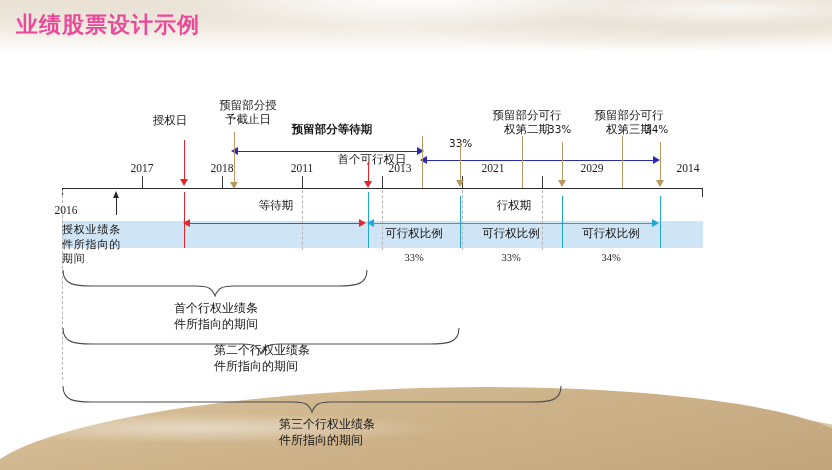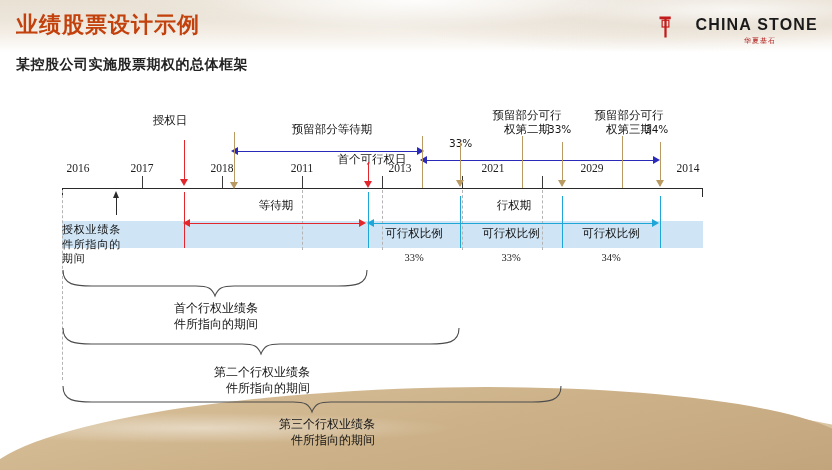--- a/index.html
+++ b/index.html
@@ -39,21 +39,21 @@
   }
   .bg-dune-hl{
     position:absolute;left:-10px;bottom:22px;width:700px;height:40px;
     background:radial-gradient(ellipse 360px 22px at 30% 50%, rgba(255,255,255,.45), rgba(255,255,255,0) 70%);
   }
 
   
   .title{
     position:absolute;left:16px;top:10px;
     font-family:"DejaVu Sans","Liberation Sans",sans-serif;
-    font-size:22px;font-weight:bold;color:#c2410c;letter-spacing:1px;
+    font-size:22px;font-weight:bold;color:#ec4899;letter-spacing:1px;
   }
   .subtitle{
     position:absolute;left:16px;top:56px;
     font-size:14px;font-weight:bold;color:#222;letter-spacing:.5px;
   }
   .logo{position:absolute;right:14px;top:14px;width:160px;height:36px;}
   .logo-text{
     position:absolute;right:0;top:2px;
     font-size:16px;font-weight:bold;color:#1a1a1a;letter-spacing:1.2px;
     font-family:"Liberation Sans",sans-serif;
@@ -124,51 +124,44 @@
   .period-lbl{
     position:absolute;font-size:11.5px;color:#111;transform:translateX(-50%);
     white-space:nowrap;
   }
   .leftnote{
     position:absolute;left:62px;top:143px;width:76px;font-size:11px;line-height:14.5px;
     color:#111;white-space:pre-line;letter-spacing:.8px;
   }
   .brace-lbl{
     position:absolute;font-size:12px;line-height:16px;color:#151515;
-    transform:translateX(-50%);text-align:right;white-space:pre-line;
+    transform:translateX(-50%);text-align:left;white-space:pre-line;
   }
   svg{position:absolute;left:0;top:0;overflow:visible;}
 </style>
 </head>
 <body>
 
 <div class="slide">
 
   <div class="bg-top"></div>
   <div class="bg-top-sheen"></div>
   <div class="bg-dune2"></div>
   <div class="bg-dune"></div>
   <div class="bg-dune-hl"></div>
 
   <div class="title">业绩股票设计示例</div>
-  <div class="subtitle">某控股公司实施股票期权的总体框架</div>
-
-  <div class="logo">
-    <div class="logo-text">CHINA STONE</div>
-    <svg class="logo-mark" width="20" height="34" viewBox="0 0 20 34">
-      <path d="M2 3 L17 3 L17 6.5 L11.5 6.5 L11.5 31 L8.5 31 L8.5 6.5 L2 6.5 Z" fill="#c21b1b"></path>
-      <rect x="5.5" y="8" width="9" height="9" fill="none" stroke="#c21b1b" stroke-width="1.6"></rect>
-    </svg>
-    <div class="logo-cn">华夏基石</div>
-  </div>
+
 
   <div class="chart">
 
     <div class="lbl c" style="left:170px;top:33px;">授权日</div>
-    <div class="lbl c" style="left:332px;top:42px;">预留部分等待期</div>
+    <div class="lbl c" style="left:248px;top:18px;">预留部分授
+予截止日</div>
+    <div class="lbl c" style="left:332px;top:42px;font-weight:bold;">预留部分等待期</div>
     <div class="lbl sm" style="left:449px;top:56px;">33%</div>
     <div class="lbl c" style="left:527px;top:28px;">预留部分可行
 权第二期</div>
     <div class="lbl sm" style="left:548px;top:42px;">33%</div>
     <div class="lbl c" style="left:629px;top:28px;">预留部分可行
 权第三期</div>
     <div class="lbl sm" style="left:645px;top:42px;">34%</div>
     <div class="lbl c" style="left:372px;top:72px;">首个可行权日</div>
 
     <div class="harrow blue" style="left:238px;top:71px;width:180px;"></div>
@@ -184,21 +177,21 @@
     <div class="axis-cap" style="left:702px;"></div>
 
     <div class="tick" style="left:142px;"></div>
     <div class="tick" style="left:222px;"></div>
     <div class="tick" style="left:302px;"></div>
     <div class="tick" style="left:382px;"></div>
     <div class="tick" style="left:462px;"></div>
     <div class="tick" style="left:542px;"></div>
     <div class="tick" style="left:622px;"></div>
 
-    <div class="yearlbl" style="left:78px;">2016</div>
+    <div class="yearlbl" style="left:66px;margin-top:42px;">2016</div>
     <div class="yearlbl" style="left:142px;">2017</div>
     <div class="yearlbl" style="left:222px;">2018</div>
     <div class="yearlbl" style="left:302px;">2011</div>
     <div class="yearlbl" style="left:400px;">2013</div>
     <div class="yearlbl" style="left:493px;">2021</div>
     <div class="yearlbl" style="left:592px;">2029</div>
     <div class="yearlbl" style="left:688px;">2014</div>
 
     <div class="vline red" style="left:184px;top:60px;height:42px;"></div>
     <div class="arrowhead ah-down-red" style="left:180px;top:99px;"></div>
@@ -267,19 +260,19 @@
 
       <path d="M63,248 C63,263 75,264 92,264 L242,264 C254,264 258,266 261,274
                C264,266 268,264 280,264 L430,264 C447,264 459,263 459,248" fill="none" stroke="#4d4d4d" stroke-width="1.1"></path>
 
       <path d="M63,306 C63,321 75,322 92,322 L293,322 C305,322 309,324 312,332
                C315,324 319,322 331,322 L532,322 C549,322 561,321 561,306" fill="none" stroke="#4d4d4d" stroke-width="1.1"></path>
     </svg>
 
     <div class="brace-lbl" style="left:216px;top:220px;">首个行权业绩条
 件所指向的期间</div>
-    <div class="brace-lbl" style="left:262px;top:284px;">第二个行权业绩条
+    <div class="brace-lbl" style="left:262px;top:262px;">第二个行权业绩条
 件所指向的期间</div>
     <div class="brace-lbl" style="left:327px;top:336px;">第三个行权业绩条
 件所指向的期间</div>
 
   </div>
 </div>
 
 </body></html>

